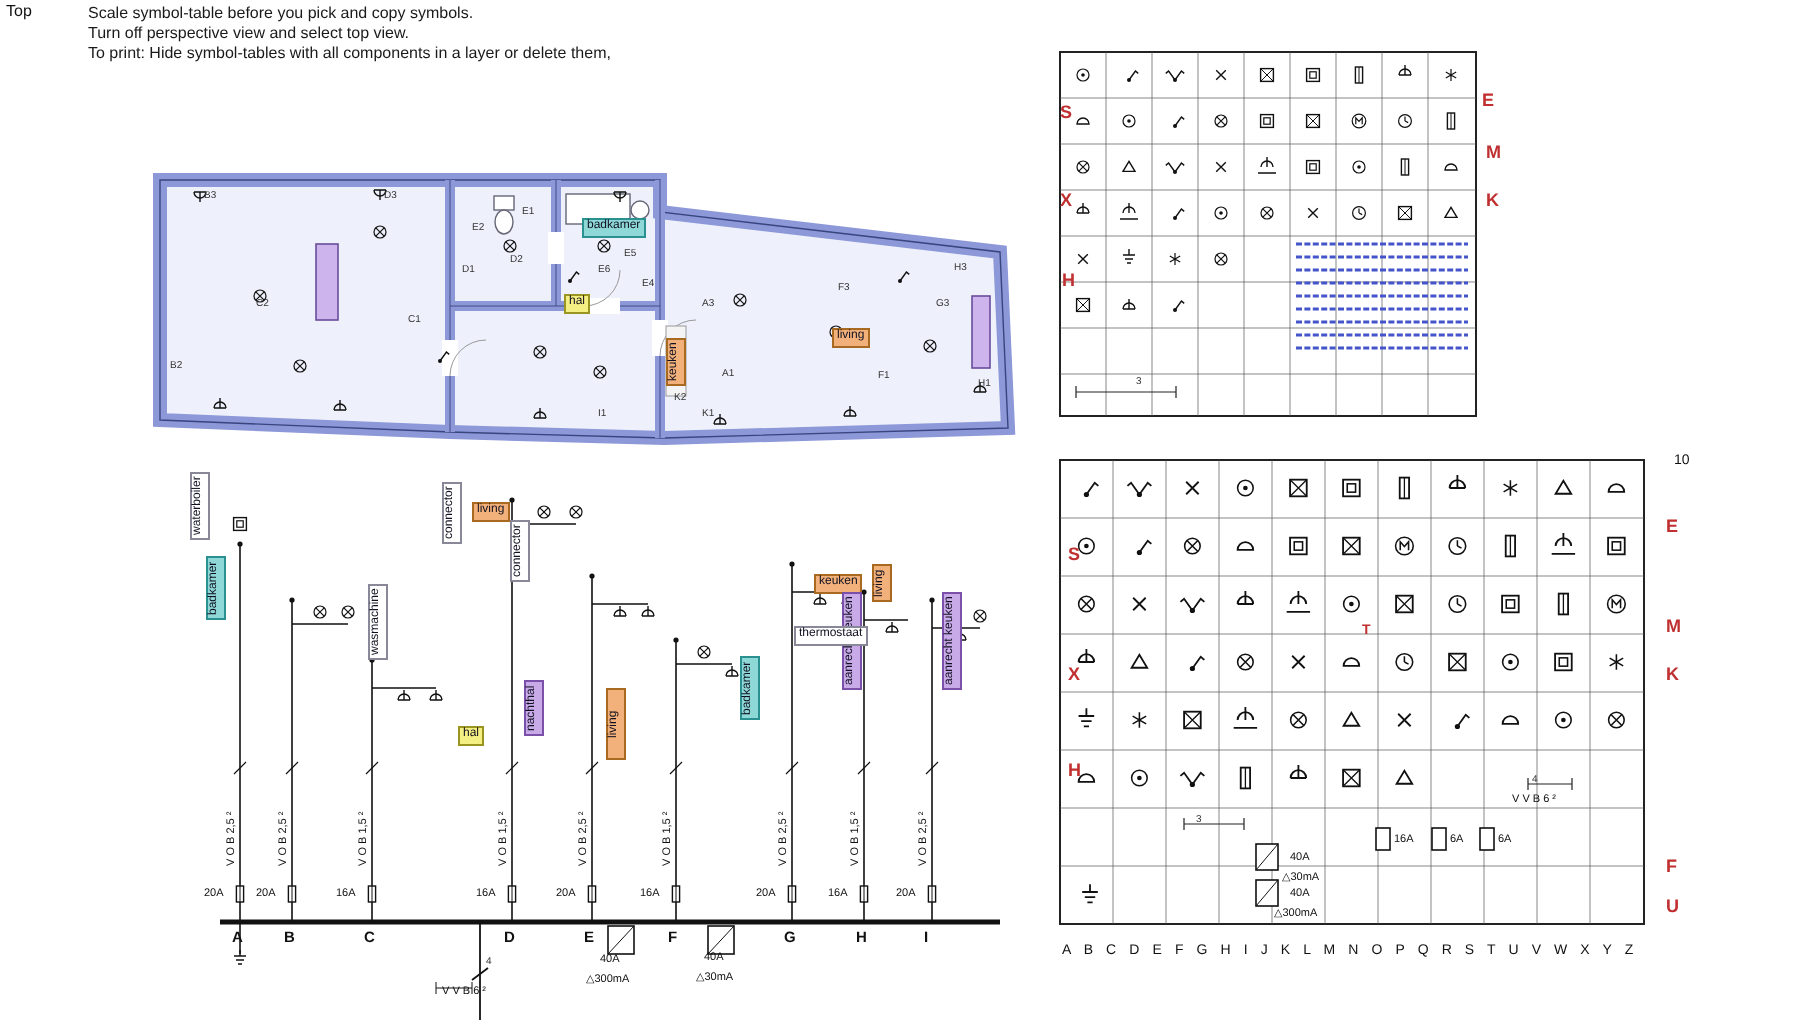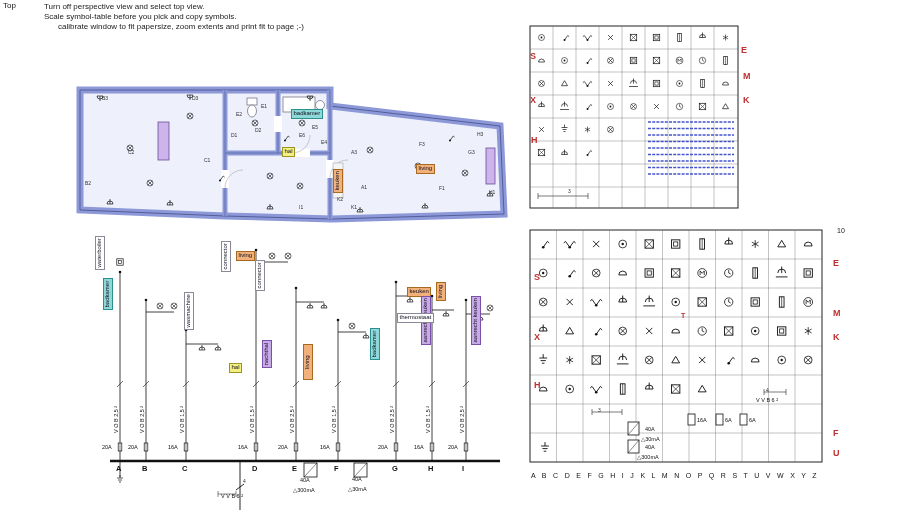--- a/index.html
+++ b/index.html
@@ -89,23 +89,23 @@
   <g id="s-circdot">
         <circle r="3" fill="none" stroke="#111" stroke-width="0.6"></circle>
         <circle r="0.9" fill="#111"></circle>
       </g>
 </defs>
 </svg>
 
 <span id="viewport-label">Top</span>
 
 <div id="instructions">
+  <div>Scale symbol-table before you pick and copy symbols.</div>
   <div>Turn off perspective view and select top view.</div>
-  <div>Scale symbol-table before you pick and copy symbols.</div>
-  <div class="indent">calibrate window to fit papersize, zoom extents and print fit to page ;-)</div>
+  <div>To print: Hide symbol-tables with all components in a layer or delete them,</div>
 </div>
 
 <svg style="left:70px;top:78px" width="450" height="160" viewBox="0 0 450 160">
   <path d="M10,12 L260,12 L260,28 L430,48 L434,136 L262,141 L155,138 L10,132 Z" fill="#eef1fb" stroke="#8c98d8" stroke-width="7" stroke-linejoin="miter"></path>
   <path d="M10,12 L260,12 L260,28 L430,48 L434,136 L262,141 L155,138 L10,132 Z" fill="none" stroke="#39457f" stroke-width="0.7"></path>
   <g stroke="#8c98d8" stroke-width="5">
     <line x1="155" y1="12" x2="155" y2="138"></line>
     <line x1="260" y1="12" x2="260" y2="141"></line>
     <line x1="155" y1="75" x2="260" y2="75"></line>
     <line x1="208" y1="12" x2="208" y2="75"></line>

